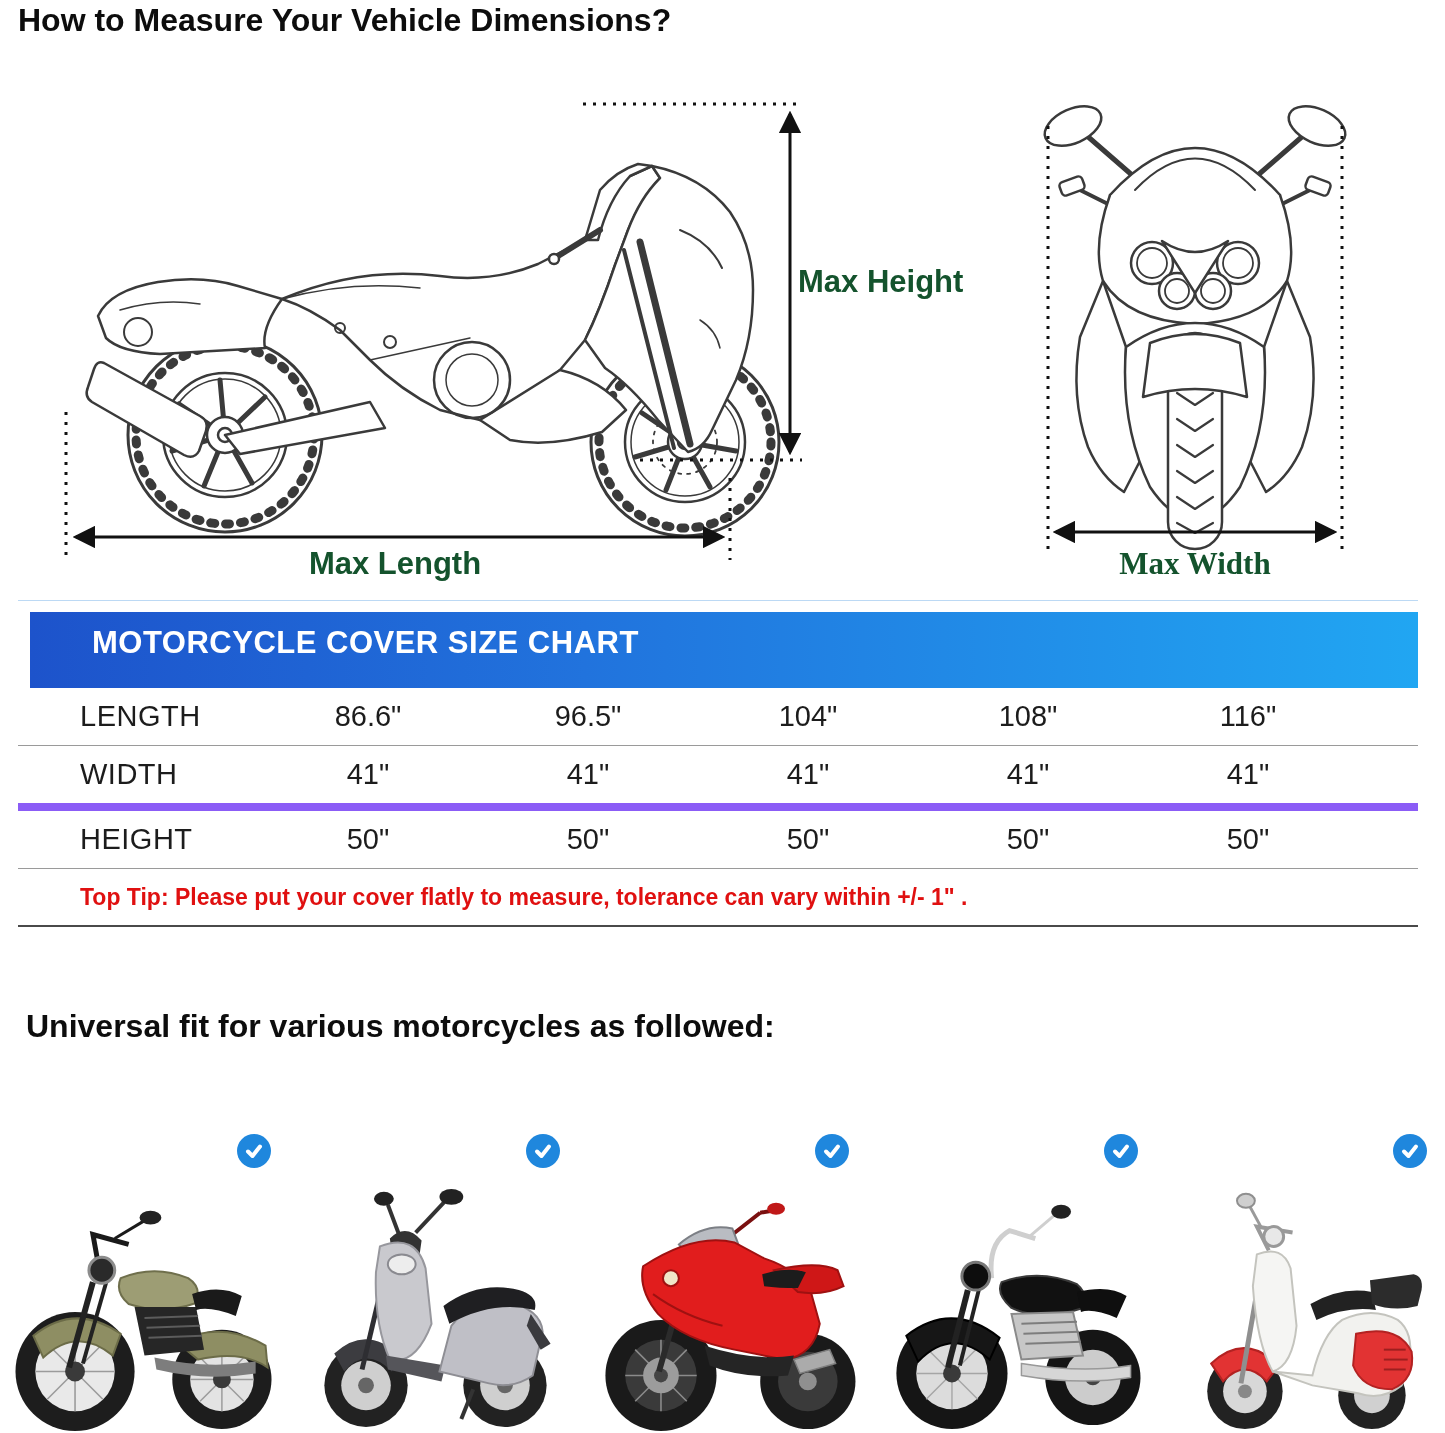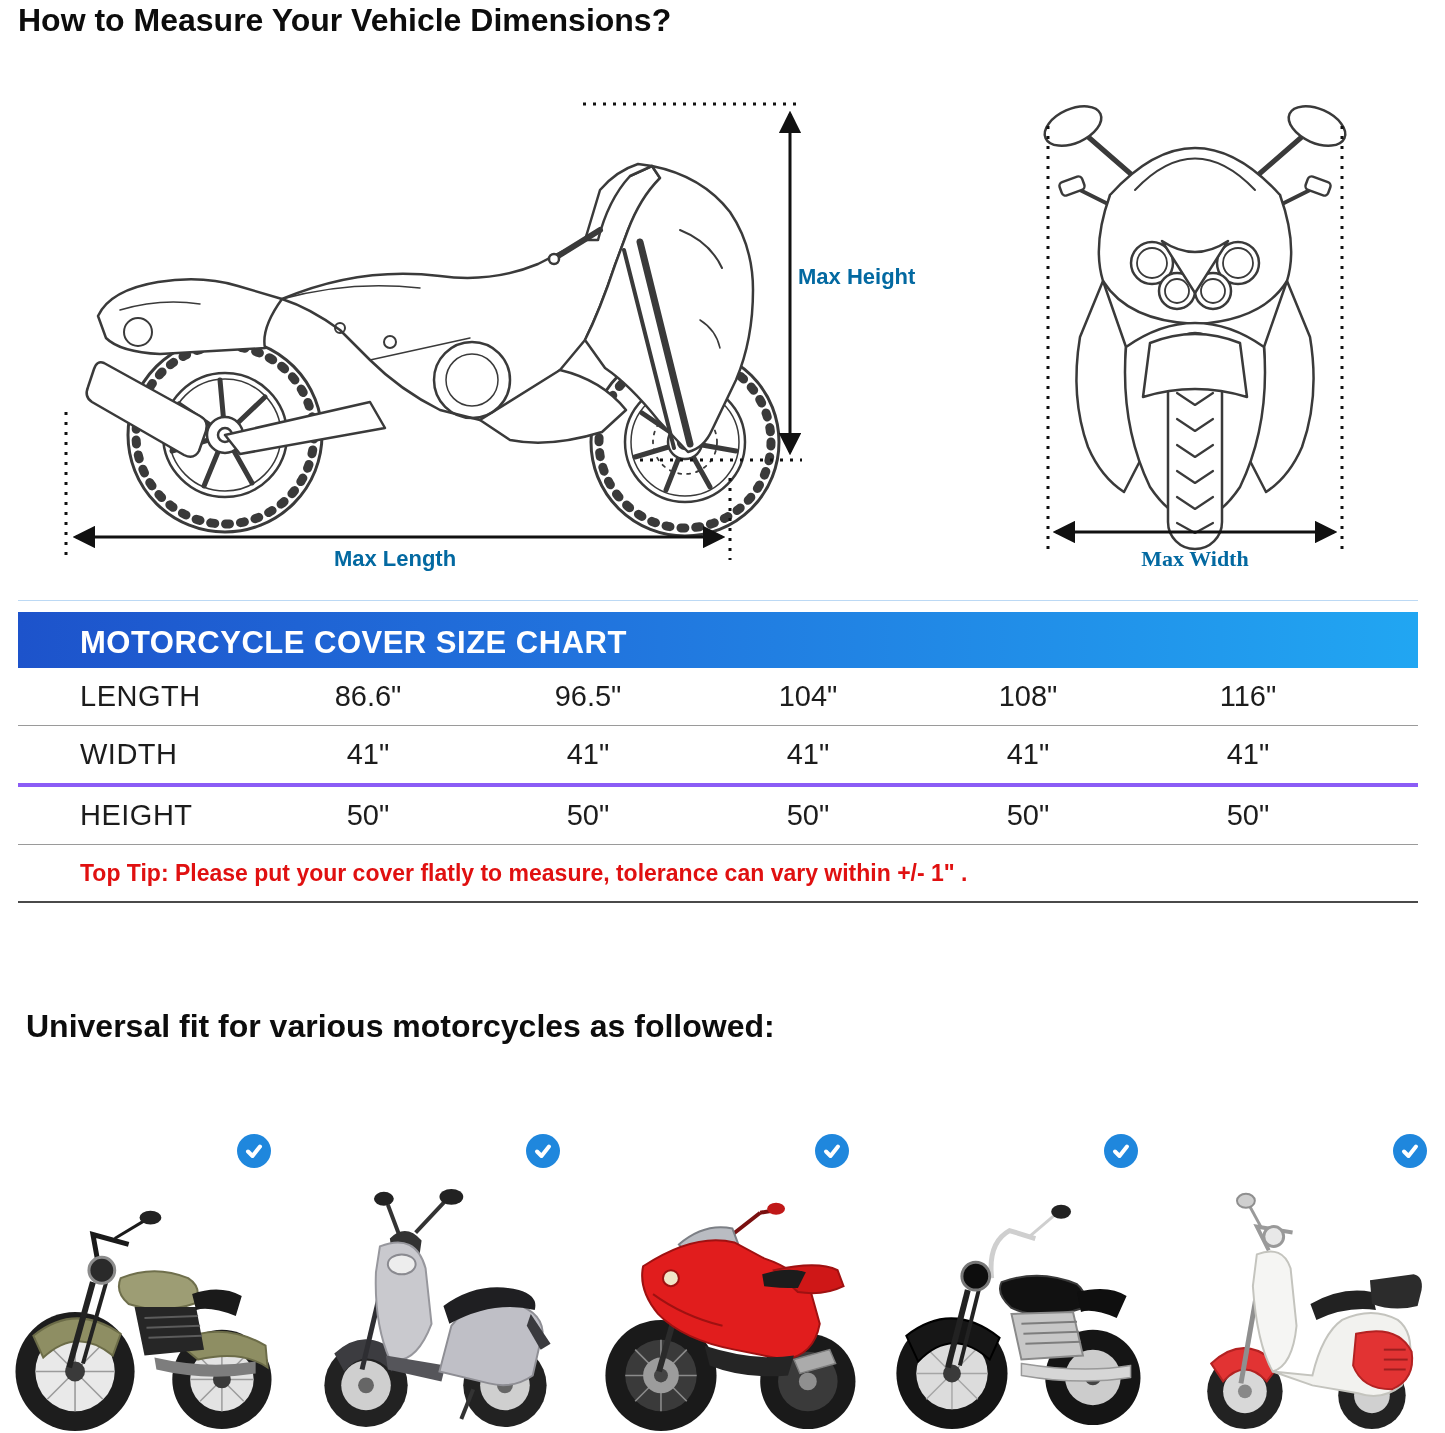--- a/index.html
+++ b/index.html
@@ -5,33 +5,33 @@
   html,body{margin:0;padding:0;background:#fff;}
   body{width:1445px;height:1433px;position:relative;font-family:"Liberation Sans",sans-serif;color:#111;overflow:hidden;}
   .abs{position:absolute;}
 
   
   .h1{font-size:32px;font-weight:bold;color:#0d0d0d;letter-spacing:0px;white-space:nowrap;}
   #main-title{left:18px;top:2px;}
   #universal-title{left:18px;top:1008px;margin-left:8px;}
 
   
-  .dim-label{font-size:22px;font-weight:bold;color:#0369a1;white-space:nowrap;}
+  .dim-label{font-size:31px;font-weight:bold;color:#14532d;white-space:nowrap;}
   #label-max-height{left:798px;top:264px;}
   #label-max-length{left:230px;top:546px;width:330px;text-align:center;}
   #label-max-width{left:1070px;top:546px;width:250px;text-align:center;font-family:Liberation Serif, serif;}
 
   
   #size-chart{left:18px;top:600px;width:1400px;border-top:1px solid #bcd9f4;}
-  #chart-header-bar{margin-top:11px;height:56px;line-height:62px;background:linear-gradient(90deg,#1d53cb 0%,#2173dd 40%,#21a6f2 100%);color:#fff;font-size:31px;font-weight:bold;padding-left:62px;letter-spacing:0.5px;box-sizing:border-box;}
+  #chart-header-bar{margin-top:11px;height:76px;line-height:62px;background:linear-gradient(90deg,#1d53cb 0%,#2173dd 40%,#21a6f2 100%);color:#fff;font-size:31px;font-weight:bold;padding-left:62px;letter-spacing:0.5px;box-sizing:border-box;margin-left:12px;}
   .chart-row{display:grid;grid-template-columns:240px 220px 220px 220px 220px 220px;align-items:center;height:57px;font-size:29px;color:#1c1c1c;}
   .chart-row .lbl{padding-left:62px;letter-spacing:0.5px;}
   .chart-row .val{text-align:center;}
   .div-thin{border-bottom:1px solid #9a9a9a;}
-  .div-mid{border-bottom:4px solid #8b5cf6;}
+  .div-mid{border-bottom:8px solid #8b5cf6;}
   .div-dark{border-bottom:2px solid #4a4a4a;}
   #tip-row{height:58px;display:flex;align-items:center;padding-left:62px;font-size:23px;font-weight:bold;color:#e01010;box-sizing:border-box;}
 
   
   #bikes-row{left:0;top:1090px;width:1445px;height:343px;display:flex;}
   .bike-col{position:relative;width:289px;height:343px;display:flex;align-items:flex-end;justify-content:center;}
   .check-badge{position:absolute;top:44px;right:18px;width:34px;height:34px;border-radius:50%;background:#1f87dd;display:flex;align-items:center;justify-content:center;}
   .check-badge svg{display:block;}
   .bike-art{display:block;}
 </style>

